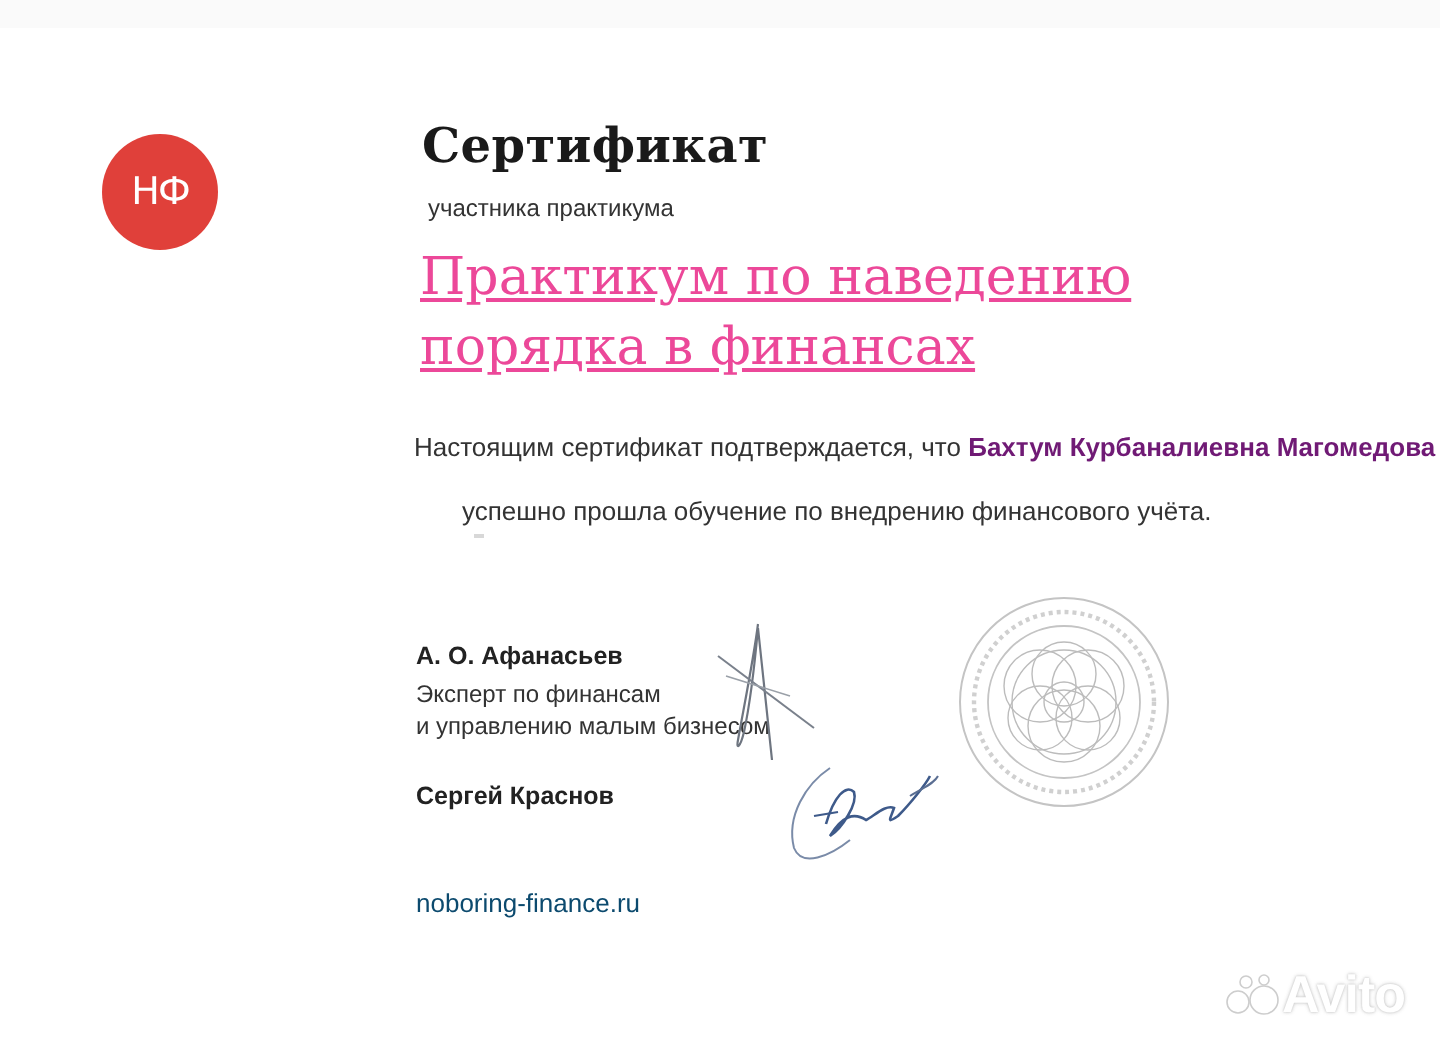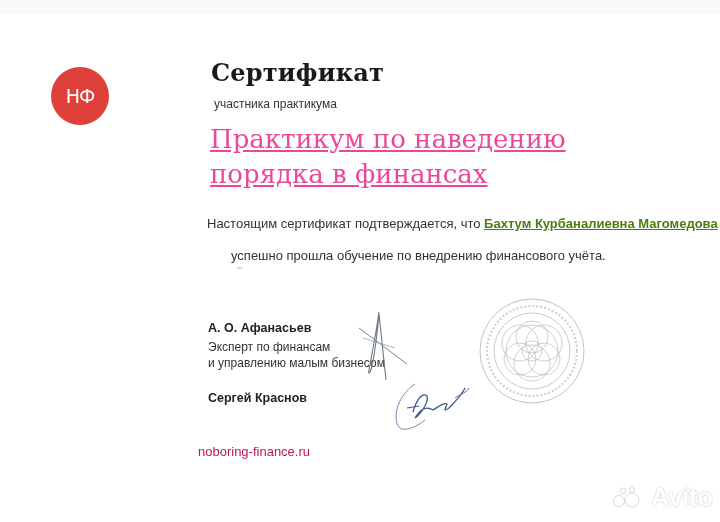--- a/index.html
+++ b/index.html
@@ -18,31 +18,31 @@
     font-size: 24px; color: #1a1a1a; letter-spacing: 0.2px;
   }
   .subtitle { position: absolute; left: 214px; top: 97px; font-size: 12px; color: #333; }
   .course {
     position: absolute; left: 210px; top: 122px; font-family: "DejaVu Serif", serif; font-size: 26px;
     line-height: 35px; color: #ec4899; width: 420px; text-decoration: underline;
   }
   .body-line { position: absolute; left: 207px; font-size: 13px; color: #333; white-space: nowrap; }
   .line1 { top: 216px; }
   .line2 { top: 248px; margin-left: 24px; }
-  .name { color: #4d7c0f; font-weight: bold; text-decoration: underline; }
+  .name { color: #701a75; font-weight: bold; }
   .dot-mark { position: absolute; left: 237px; top: 267px; width: 5px; height: 2px; background: #d8d8d8; }
   .signer { position: absolute; left: 208px; font-size: 12.5px; color: #222; }
   .signer-name { font-weight: bold; }
   .s1 { top: 321px; }
   .s2 { top: 391px; text-align: center; }
   .role { display: block; font-size: 12px; color: #333; margin-top: 4px; line-height: 16px; }
-  .website { position: absolute; left: 198px; top: 444px; font-size: 13px; color: #be185d; }
+  .website { position: absolute; left: 208px; top: 444px; font-size: 13px; color: #0c4a6e; }
   .sig { position: absolute; }
   .seal { position: absolute; left: 478px; top: 297px; width: 108px; height: 108px; }
-  .avito { position: absolute; left: 612px; top: 482px; display: flex; align-items: center; gap: 11px; opacity: 0.9; }
+  .avito { position: absolute; left: 612px; top: 482px; display: flex; align-items: center; gap: 1px; opacity: 0.9; }
   .avito-text { font-size: 26px; font-weight: bold; color: #fff; text-shadow: 0 0 2px #c8c8c8, 0 0 1px #bbb; letter-spacing: -0.5px; }
 </style>
 </head>
 <body>
 
 <div class="top-strip"></div>
 
 <div class="logo">
   <span class="logo-text">НФ</span>
 </div>

